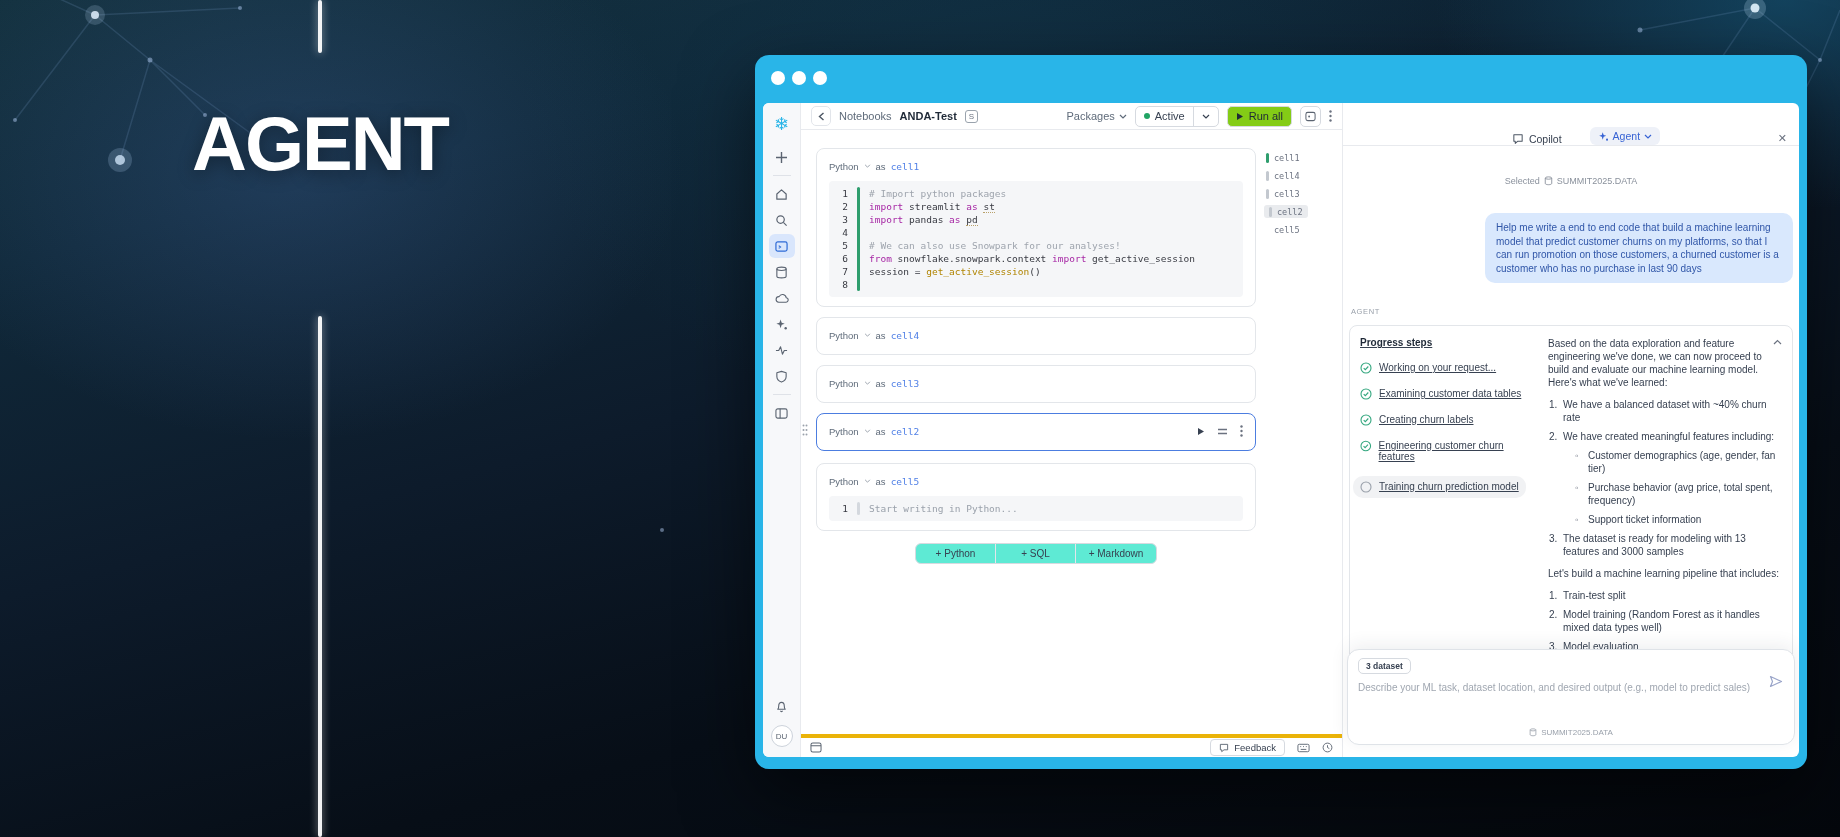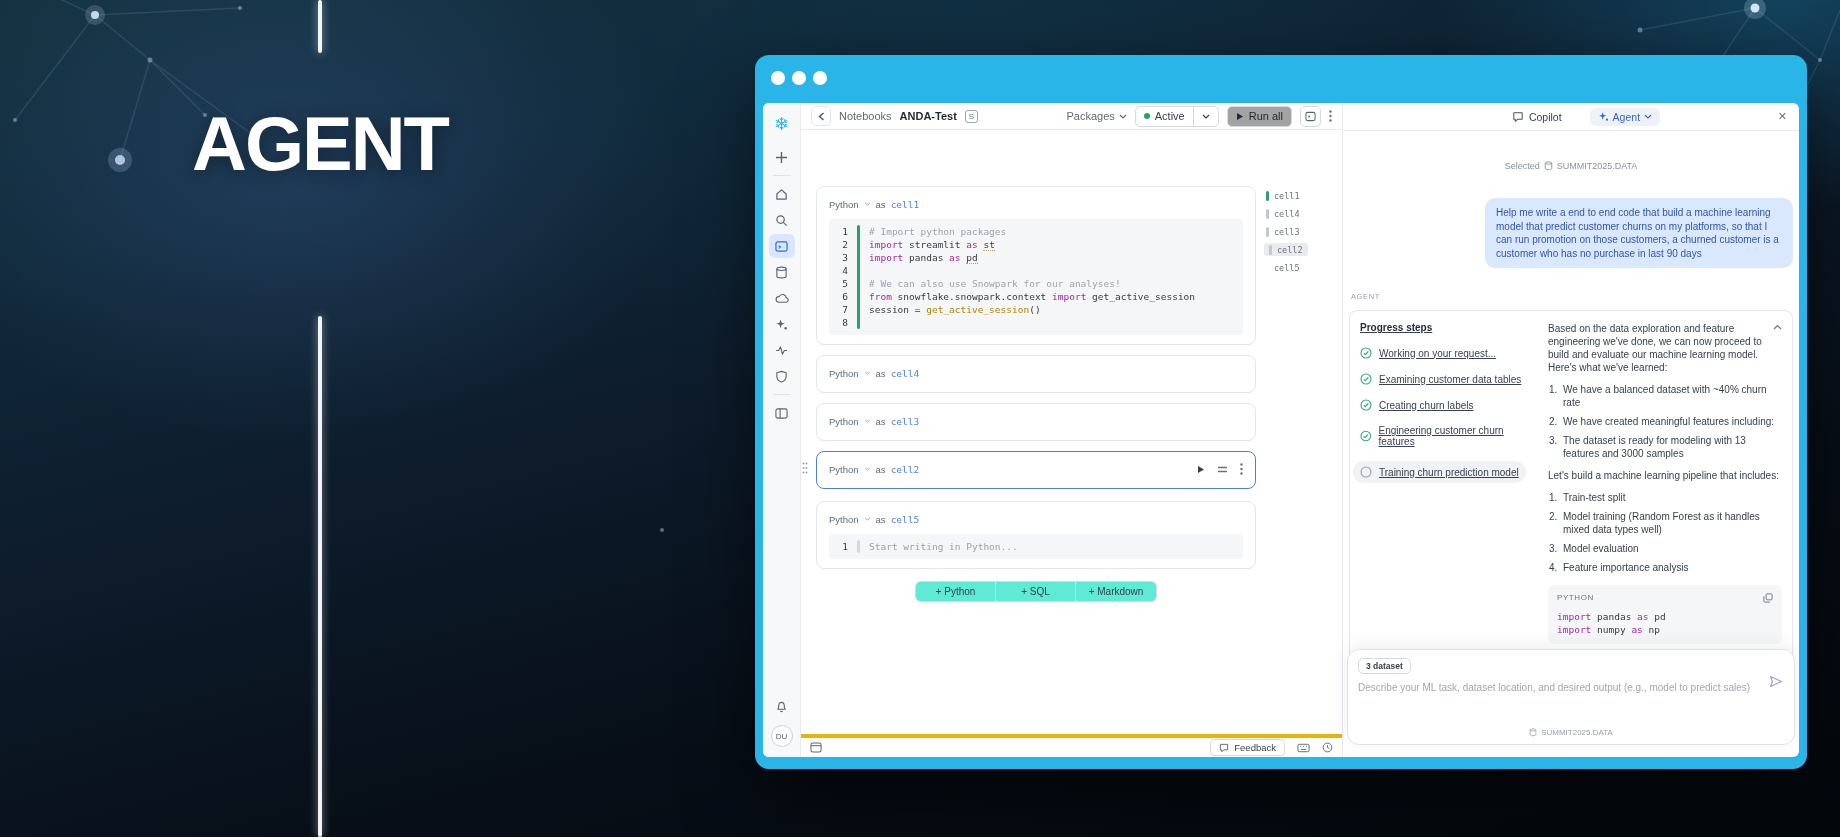--- a/index.html
+++ b/index.html
@@ -40,37 +40,37 @@
   .s-icon { width:26px; height:24px; border-radius:6px; display:flex; align-items:center;
     justify-content:center; color:#5b6471; margin:1px 0; }
   .s-icon svg { display:block; }
   .s-icon.active { background:#d9e6fc; color:#2e6bd6; }
   .s-divider { width:18px; height:1px; background:#dfe2e8; margin:5px 0; }
   .snowflake { color:#29b5e8; font-size:18px; line-height:18px; margin-bottom:8px; }
   .avatar { width:22px; height:22px; border-radius:50%; border:1px solid #cdd3db; font-size:8px;
     color:#5b6471; display:flex; align-items:center; justify-content:center; background:#fff; margin-top:6px; }
 
   
-  .main { width:541px; display:flex; flex-direction:column; flex:0 0 auto;gap:38px; }
+  .main { width:541px; display:flex; flex-direction:column; flex:0 0 auto; }
   .m-header { height:27px; display:flex; align-items:center; gap:8px; padding:0 10px;
     border-bottom:1px solid #e8eaee; flex:0 0 auto; }
   .back-btn { width:20px; height:20px; border:1px solid #e2e5ea; border-radius:5px; background:#fff;
     display:flex; align-items:center; justify-content:center; color:#4b5563; }
   .crumb { color:#5f6b7a; }
   .nb-title { font-weight:bold; color:#1f2937; }
   .s-badge { width:13px; height:13px; border:1px solid #9aa3ad; border-radius:3px; font-size:8px;
     color:#6b7280; display:flex; align-items:center; justify-content:center; }
   .spacer { flex:1; }
   .pkg { display:flex; align-items:center; gap:4px; color:#5f6b7a; }
   .pill { height:21px; border:1px solid #d6dae0; border-radius:5px; background:#fff;
     display:flex; align-items:center; }
   .pill .seg { display:flex; align-items:center; gap:5px; padding:0 8px; }
   .pill .sep { width:1px; height:100%; background:#d6dae0; }
   .green-dot { width:6px; height:6px; border-radius:50%; background:#21a464; }
-  .btn { height:21px; border:1px solid #d6dae0; border-radius:5px; background:#a3a3a3;
+  .btn { height:21px; border:1px solid #d6dae0; border-radius:5px; background:#84cc16;
     display:flex; align-items:center; gap:5px; padding:0 8px; color:#1f2937; }
   .icon-btn { width:21px; height:21px; border:1px solid #d6dae0; border-radius:5px; background:#fff;
     display:flex; align-items:center; justify-content:center; color:#5b6471; }
   .kebab { color:#6b7280; display:flex; align-items:center; }
 
   .m-body { flex:1; display:flex; position:relative; }
   .cells { width:440px; margin:18px 0 0 15px; position:relative; }
   .cell { border:1px solid #e3e6ea; border-radius:8px; background:#fff; padding:7px 12px 9px; margin-bottom:10px; position:relative; }
   .cell.selected { border:1.5px solid #4c7de0; margin-bottom:12px; }
   .cell-head { display:flex; align-items:center; gap:5px; height:20px; font-size:9.5px; color:#5f6b7a; }
@@ -97,38 +97,38 @@
   .o-bar.green { background:#2f9e6e; } .o-bar.gray { background:#c3c8cf; } .o-bar.none { background:transparent; }
   .o-item.active { background:#e9ebee; border-radius:3px; padding:0 5px; margin-left:-2px; width:fit-content; }
 
   .statusbar { height:23px; border-top:4px solid #eab308; display:flex; align-items:center;
     gap:12px; padding:0 9px; color:#5b6471; margin-top:auto; flex:0 0 auto; }
   .fb-btn { height:17px; border:1px solid #d6dae0; border-radius:4px; background:#fff;
     display:flex; align-items:center; gap:5px; padding:0 8px; font-size:9.5px; color:#374151; }
 
   
   .panel { flex:1; border-left:1px solid #e8eaee; display:flex; flex-direction:column; position:relative; }
-  .p-header { height:28px; border-bottom:1px solid #e8eaee; display:flex; align-items:center;
+  .p-header { height:43px; border-bottom:1px solid #e8eaee; display:flex; align-items:flex-end;
     justify-content:center; gap:28px; position:relative; flex:0 0 auto; padding-left:30px; }
   .copilot-tab { display:flex; align-items:center; gap:5px; color:#374151; font-size:10.5px; }
   .agent-pill { display:flex; align-items:center; gap:4px; background:#eef1f8; border-radius:6px;
     padding:3px 8px; color:#3763d4; font-size:10.5px; }
   .close-x { position:absolute; right:12px; color:#6b7280; }
   .p-body { flex:1; position:relative; padding:0 6px; }
   .selected-row { margin-top:30px; display:flex; justify-content:center; align-items:center; gap:4px;
     font-size:9px; color:#8a919c; }
   .bubble { margin-left:auto; margin-top:27px; width:308px; background:#d9e8fd; border-radius:10px;
     padding:8px 11px; font-size:10px; line-height:13.5px; color:#3056a8; }
   .agent-label { margin-top:24px; font-size:7.5px; letter-spacing:.6px; color:#9aa1ab; padding-left:2px; }
   .card { margin-top:9px; border:1px solid #e3e6ea; border-radius:8px; padding:11px 10px; display:flex;
     position:relative; height:356px; }
   .card-chevron { position:absolute; top:9px; right:10px; color:#6b7280; }
   .steps-col { width:176px; flex:0 0 auto;text-decoration:underline; }
   .steps-title { font-size:10px; font-weight:bold; color:#1f2937; margin-bottom:14px; }
-  .step { display:flex; align-items:center; gap:7px; font-size:10px; color:#374151; margin-bottom:14px; }
+  .step { display:flex; gap:7px; font-size:10px; color:#374151; margin-bottom:14px; }
   .step.pending { background:#f1f2f4; border-radius:10px; padding:5px 7px; margin-left:-7px; width:fit-content; }
   .resp-col { flex:1; padding-left:12px; font-size:10px; line-height:13px; color:#374151; }
   .resp-col p { margin-bottom:9px; }
   ol.nlist { list-style:none; counter-reset:n; margin-bottom:9px; }
   ol.nlist > li { counter-increment:n; margin-bottom:6px; padding-left:15px; position:relative; }
   ol.nlist > li::before { content:counter(n) "."; position:absolute; left:1px; color:#374151; }
   ul.clist { list-style:none; margin:6px 0 2px 12px; }
   ul.clist li { margin-bottom:6px; padding-left:13px; position:relative; }
   ul.clist li::before { content:"◦"; position:absolute; left:0; color:#6b7280; }
   .codecard { background:#f5f6f8; border-radius:6px; margin-top:11px; padding:6px 9px 8px; }
@@ -554,20 +554,25 @@
                 </svg>
               <span>Training churn prediction model</span>
             </div>
           </div>
           <div class="resp-col">
             <p>Based on the data exploration and feature engineering we've done, we can now proceed to build and evaluate our machine learning model. Here's what we've learned:</p>
             <ol class="nlist">
               <li>We have a balanced dataset with ~40% churn rate</li>
               <li>
                 <span>We have created meaningful features including:</span>
+                <ul class="clist">
+                  <li>Customer demographics (age, gender, fan tier)</li>
+                  <li>Purchase behavior (avg price, total spent, frequency)</li>
+                  <li>Support ticket information</li>
+                </ul>
               </li>
               <li>The dataset is ready for modeling with 13 features and 3000 samples</li>
             </ol>
             <p>Let's build a machine learning pipeline that includes:</p>
             <ol class="nlist">
               <li>Train-test split</li>
               <li>Model training (Random Forest as it handles mixed data types well)</li>
               <li>Model evaluation</li>
               <li>Feature importance analysis</li>
             </ol>

